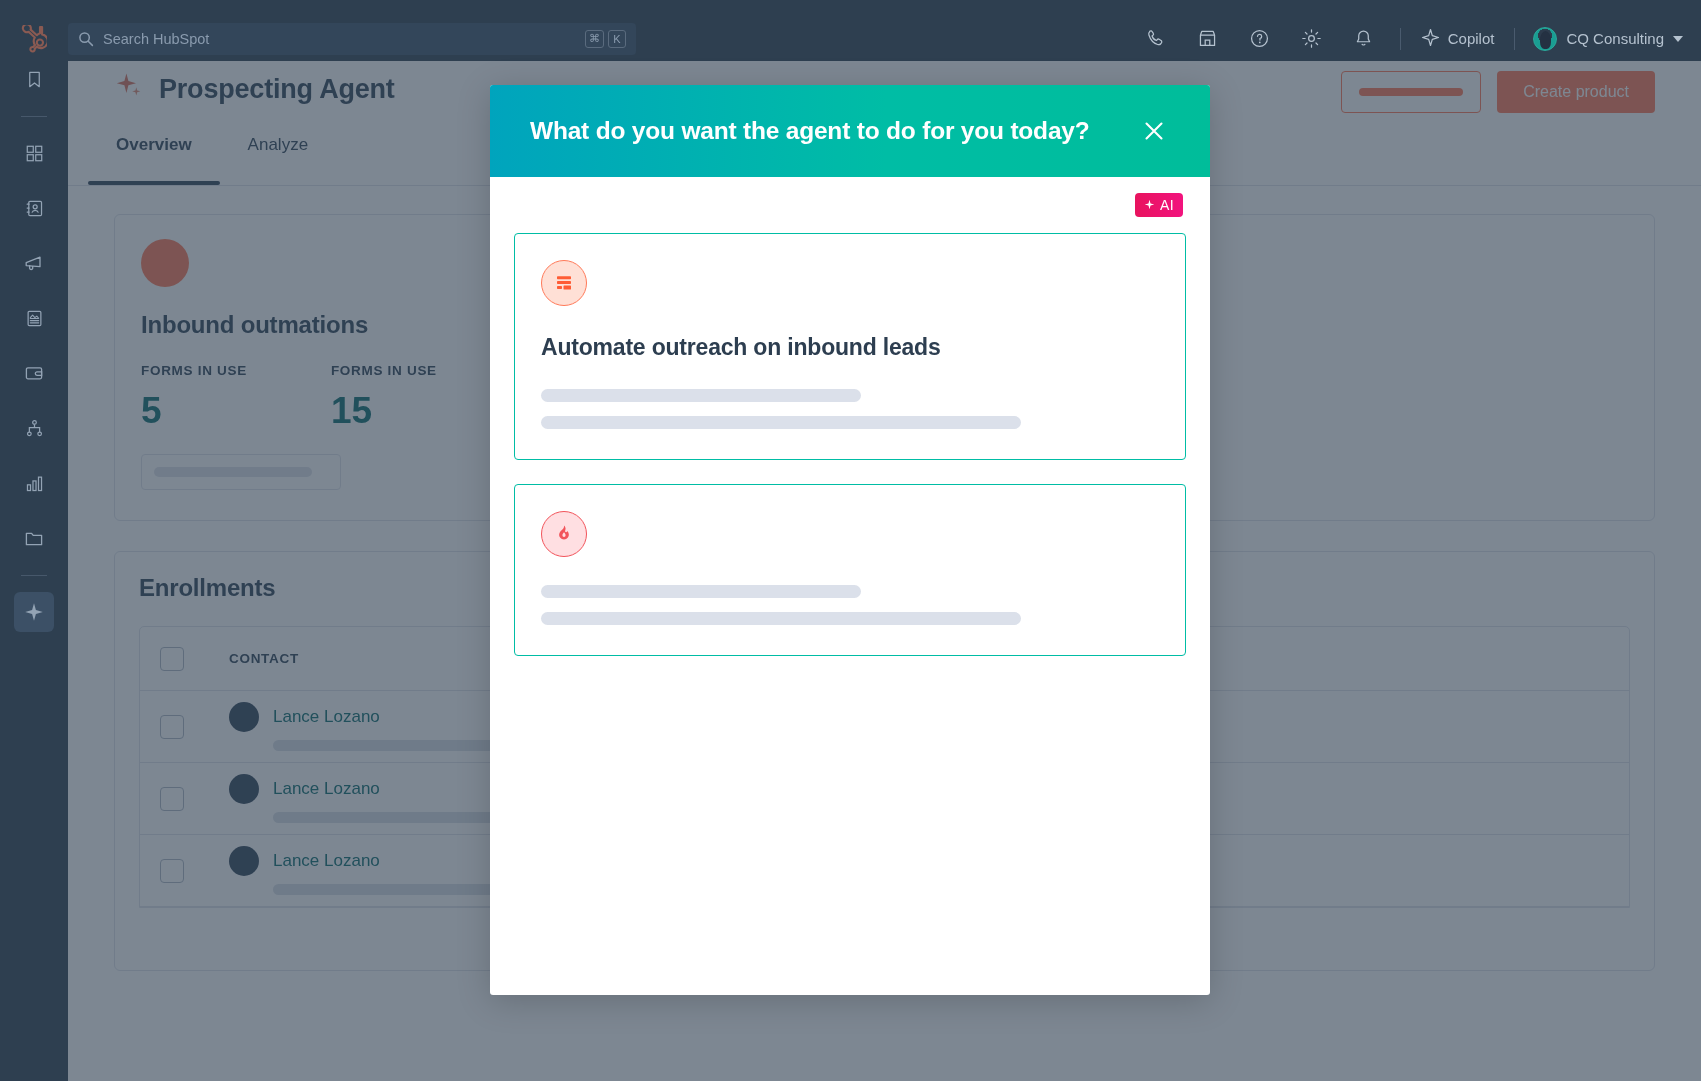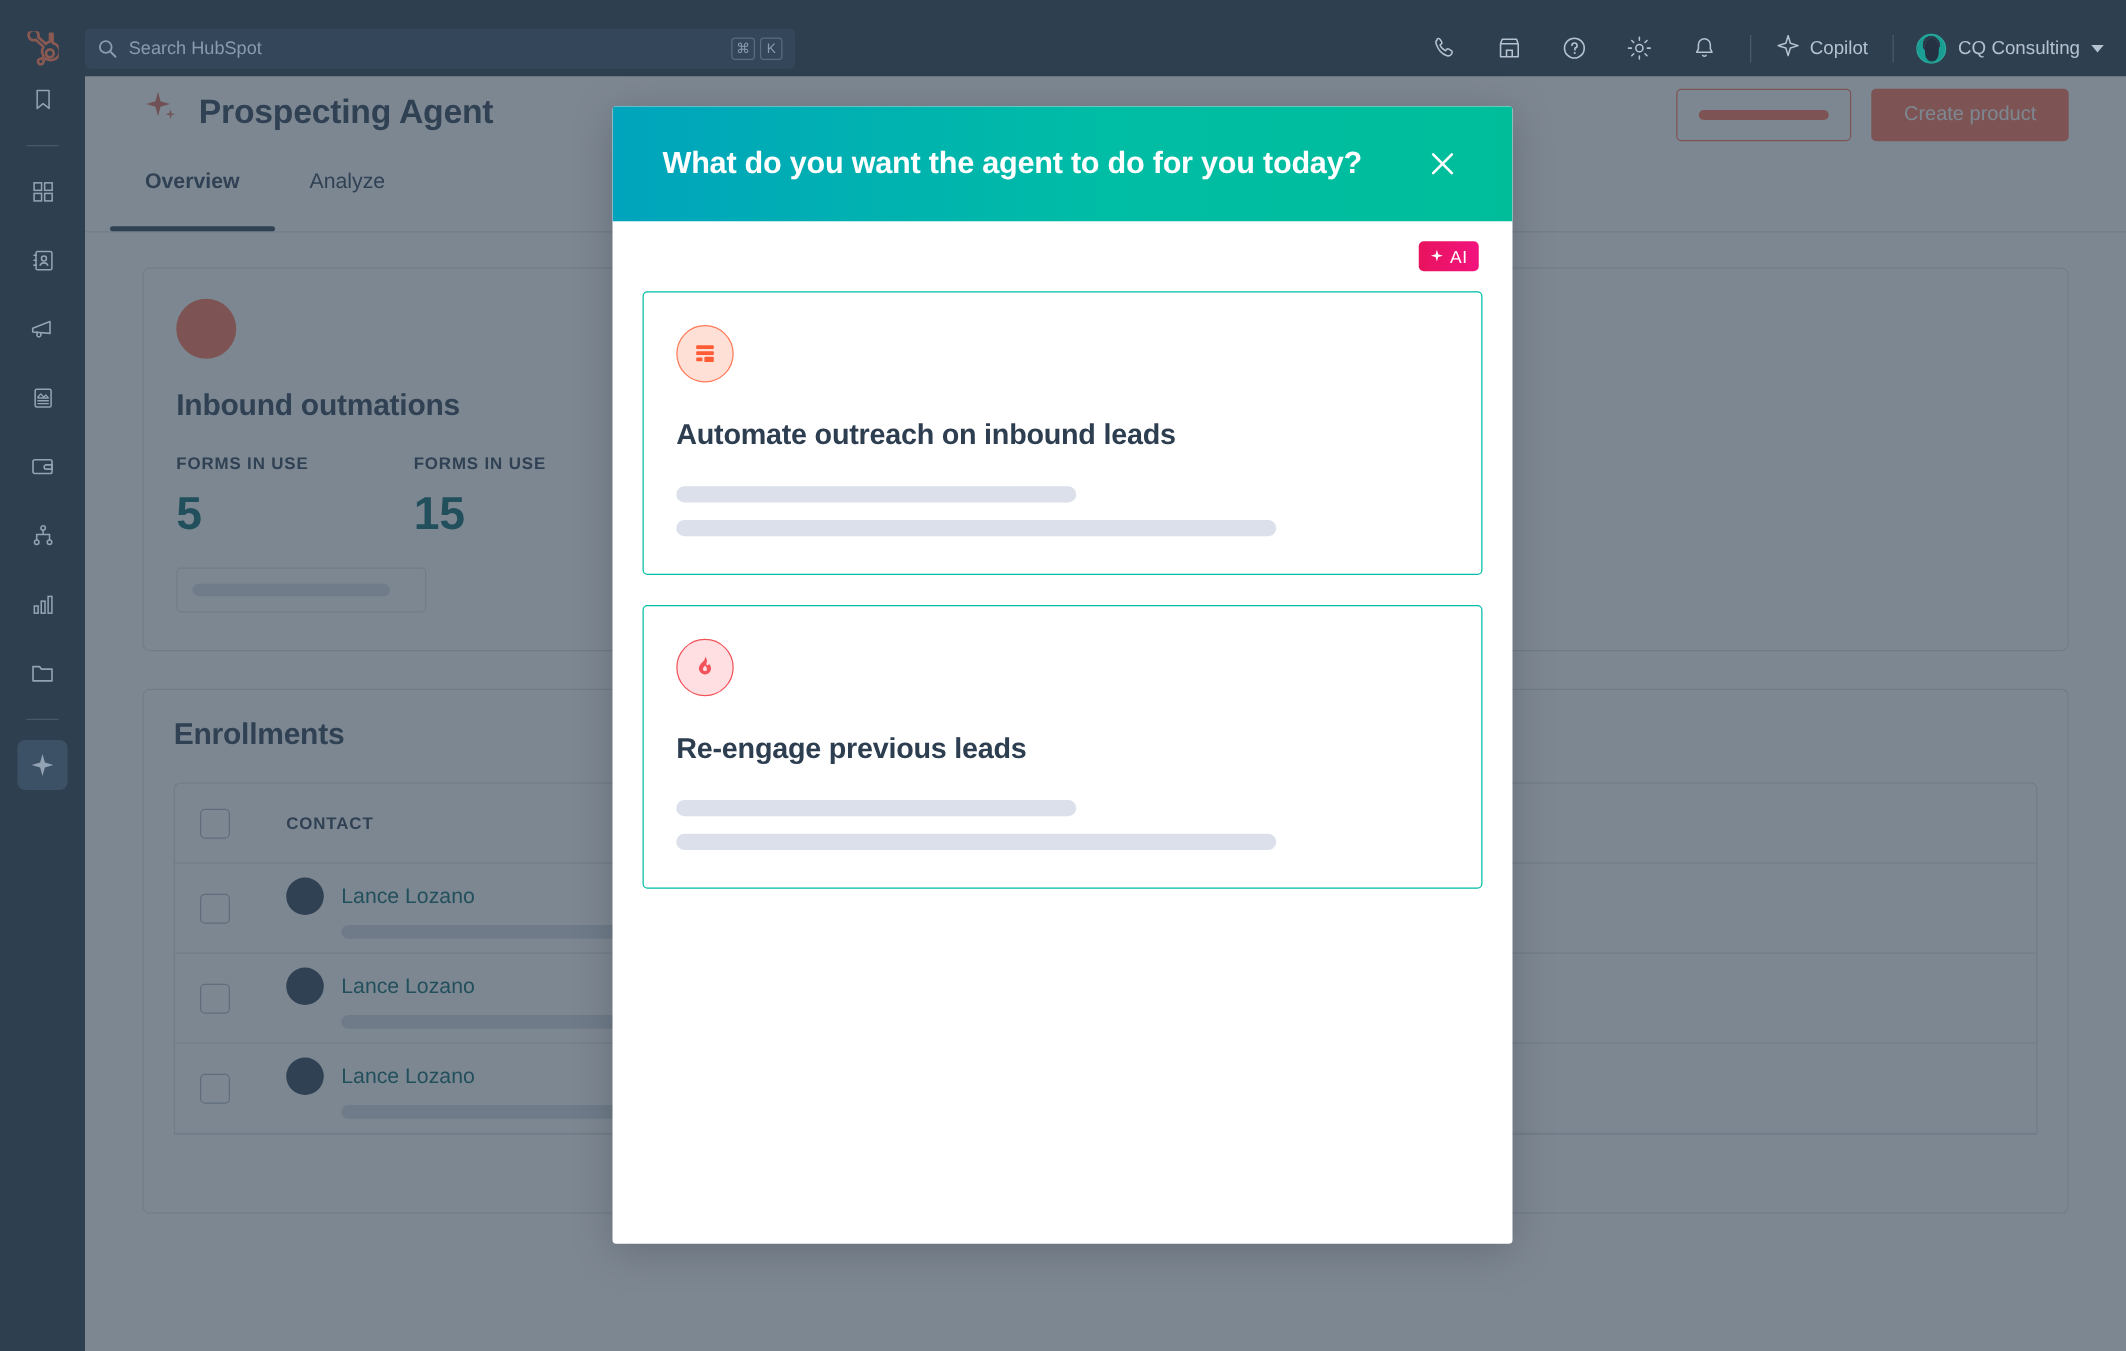--- a/index.html
+++ b/index.html
@@ -509,21 +509,20 @@
           <div class="opt-sk2"></div>
         </div>
 
         <div class="opt-card">
           <div class="opt-icon red">
             <svg width="22" height="22" viewBox="0 0 22 22">
               <path d="M11 2.4c.4 3-2 4-3.6 6-1.6 2-1.7 4.4-.3 6.2 1 1.3 2.4 2 3.9 2s2.9-.7 3.9-2c1.5-1.9 1.2-4.6-.6-6.6-.4 1-1.1 1.4-1.7 1.1-.6-.3-.6-1.2-.2-2.3.5-1.4.1-3-1.4-4.4z" fill="#f2545b"></path>
               <path d="M11 9.3c.9 1 1.6 1.8 1.6 3a1.6 1.6 0 0 1-3.2 0c0-1.2.7-2 1.6-3z" fill="#ffdfe2"></path>
             </svg>
           </div>
-          <div class="opt-title">Re-engage previous leads</div>
           <div class="opt-sk1"></div>
           <div class="opt-sk2"></div>
         </div>
 
 
       </div>
     </div>
   </div>
 
 </div>

